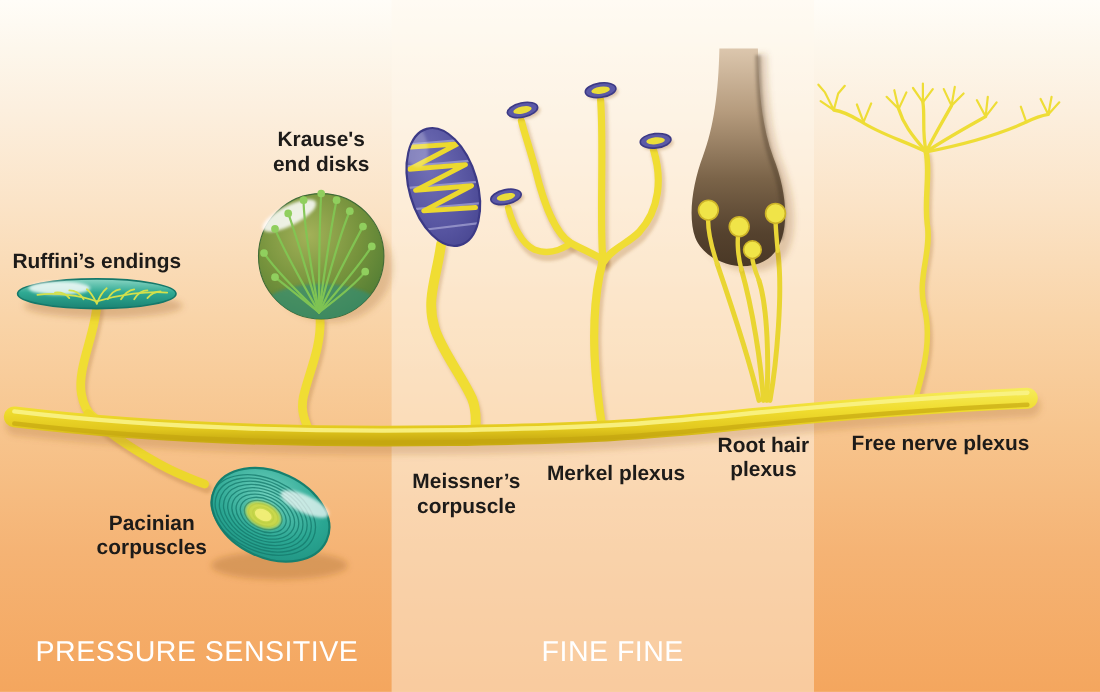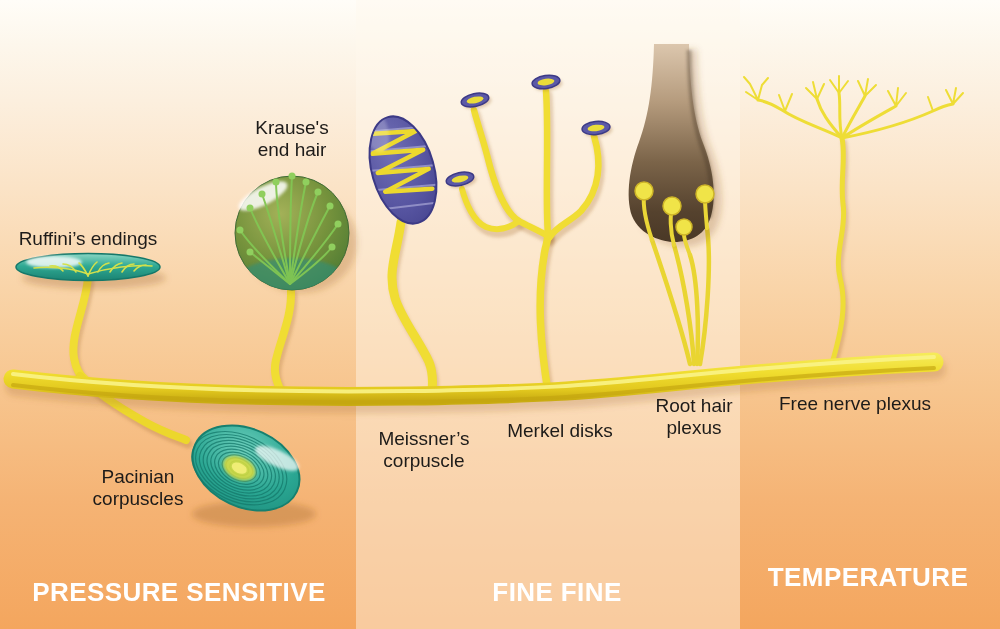--- a/index.html
+++ b/index.html
@@ -8,25 +8,25 @@
     font-family:"Liberation Sans","DejaVu Sans",sans-serif;
     background:linear-gradient(180deg,#fffdf8 0%,#fdf7ec 7%,#fcefde 16%,#fbe3c6 30%,#f9d4a8 46%,#f7c58e 62%,#f5b374 80%,#f4a65e 100%);
   }
   .mid-panel{
     position:absolute;top:0;left:356px;width:384px;height:629px;
     background:rgba(255,248,238,0.45);
   }
   svg.figure{position:absolute;top:0;left:0;}
   .lbl{
     position:absolute;transform:translateX(-50%);text-align:center;
-    font-size:19px;line-height:22px;color:#1d1b19;white-space:nowrap;
+    font-size:19px;line-height:22px;color:#1d1b19;white-space:nowrap;font-weight:bold;
   }
   .sec{
     position:absolute;transform:translateX(-50%);text-align:center;
-    font-size:26px;line-height:27px;font-weight:700;color:#ffffff;
+    font-size:26px;line-height:27px;font-weight:400;color:#ffffff;
     letter-spacing:0.4px;white-space:nowrap;
   }
 </style>
 </head>
 <body>
 
 <div class="stage">
   <div class="mid-panel"></div>
 
   <svg class="figure" width="1000" height="629" viewBox="0 0 1000 629">
@@ -285,42 +285,41 @@
         <circle cx="684" cy="227" r="8"></circle>
         <circle cx="705" cy="194" r="9"></circle>
       </g>
     </g>
   </svg>
 
   <div class="lbl" style="left:88px;top:228px">Ruffini’s endings</div>
 
   <div class="lbl" style="left:292px;top:117px">
     <div>Krause's</div>
-    <div>end hair</div>
+    <div>end disks</div>
   </div>
 
   <div class="lbl" style="left:424px;top:428px">
     <div>Meissner’s</div>
     <div>corpuscle</div>
   </div>
 
   <div class="lbl" style="left:138px;top:466px">
     <div>Pacinian</div>
     <div>corpuscles</div>
   </div>
 
-  <div class="lbl" style="left:560px;top:420px">Merkel disks</div>
+  <div class="lbl" style="left:560px;top:420px">Merkel plexus</div>
 
   <div class="lbl" style="left:694px;top:395px">
     <div>Root hair</div>
     <div>plexus</div>
   </div>
 
   <div class="lbl" style="left:855px;top:393px">Free nerve plexus</div>
 
   <div class="sec" style="left:179px;top:579px">PRESSURE SENSITIVE</div>
 
   <div class="sec" style="left:557px;top:579px">FINE FINE</div>
 
   <div class="sec" style="left:868px;top:564px">
-    <div>TEMPERATURE</div>
   </div>
 </div>
 
 </body></html>

